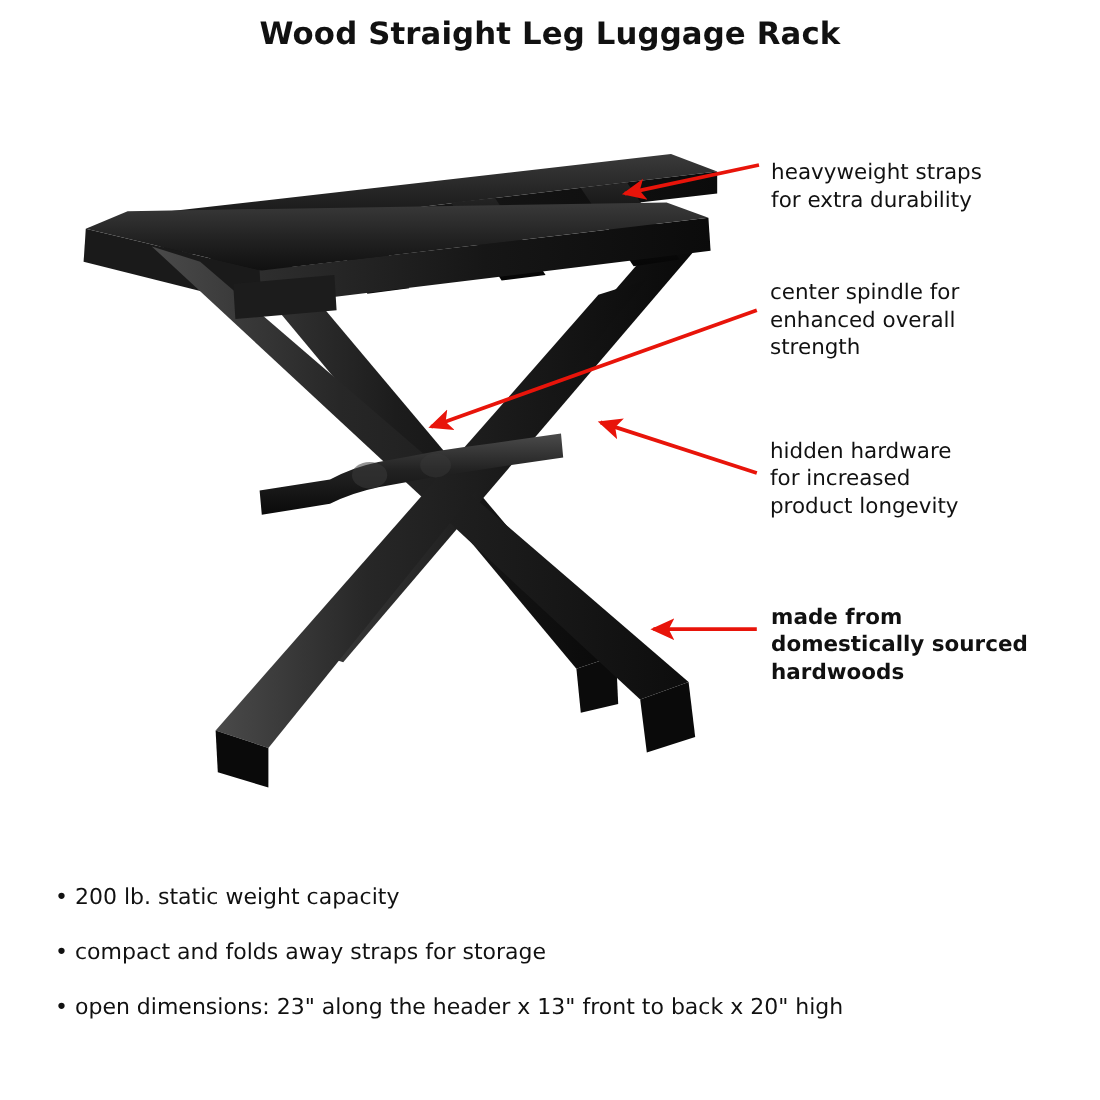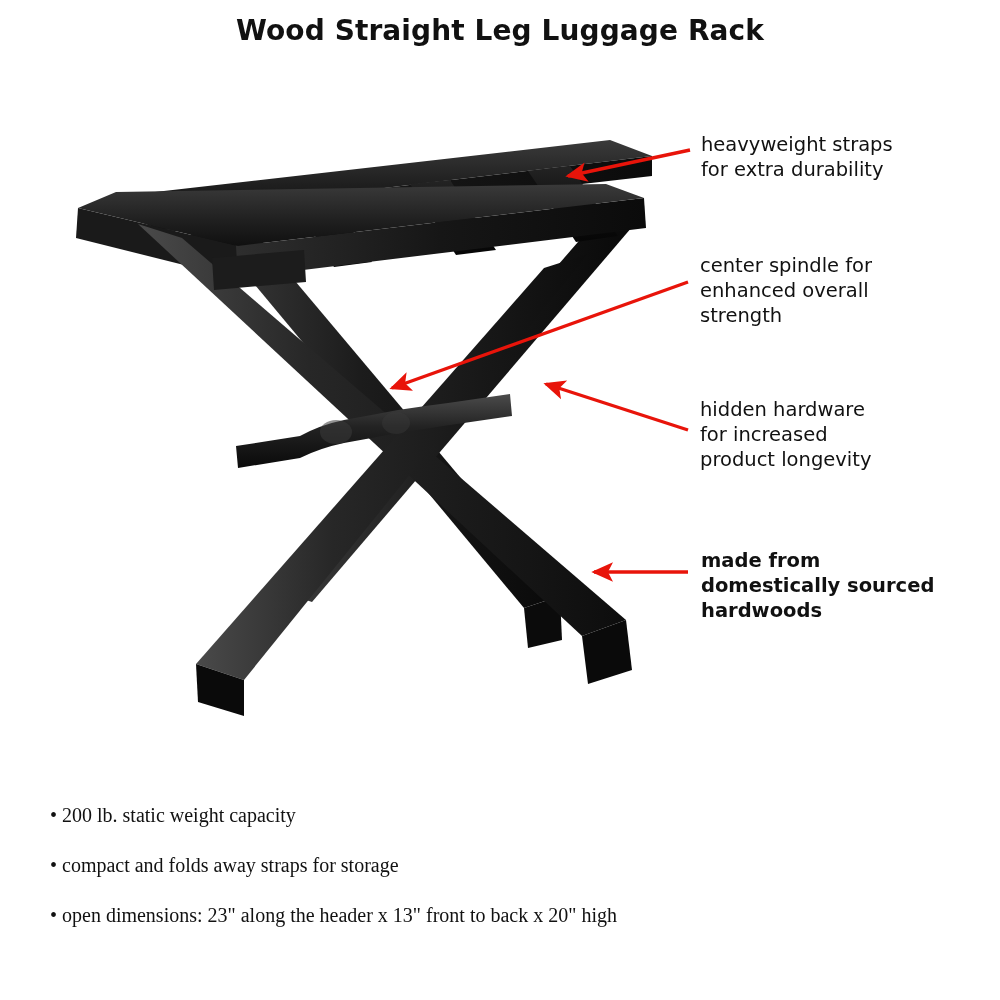--- a/index.html
+++ b/index.html
@@ -42,32 +42,31 @@
     pointer-events: none;
   }
   
   .callout {
     position: absolute;
     font-size: 19.5px;
     line-height: 25px;
     color: #111111;
     white-space: pre-line;
   }
-  .callout-straps   { left: 701px; top: 132px; }
+  .callout-straps   { left: 701px; top: 144px; }
   .callout-spindle  { left: 700px; top: 253px; }
   .callout-hardware { left: 700px; top: 397px; }
   .callout-hardwood { left: 701px; top: 548px; font-weight: bold; }
 
   
   .bullets {
     position: absolute;
     left: 50px;
     top: 803px;
     width: 900px;
-    font-family: Liberation Serif, serif;
   }
   .bullet {
     font-size: 20px;
     line-height: 24px;
     color: #111111;
     margin-bottom: 26px;
     white-space: pre;
   }
   .bullet:last-child { margin-bottom: 0; }
 </style>

